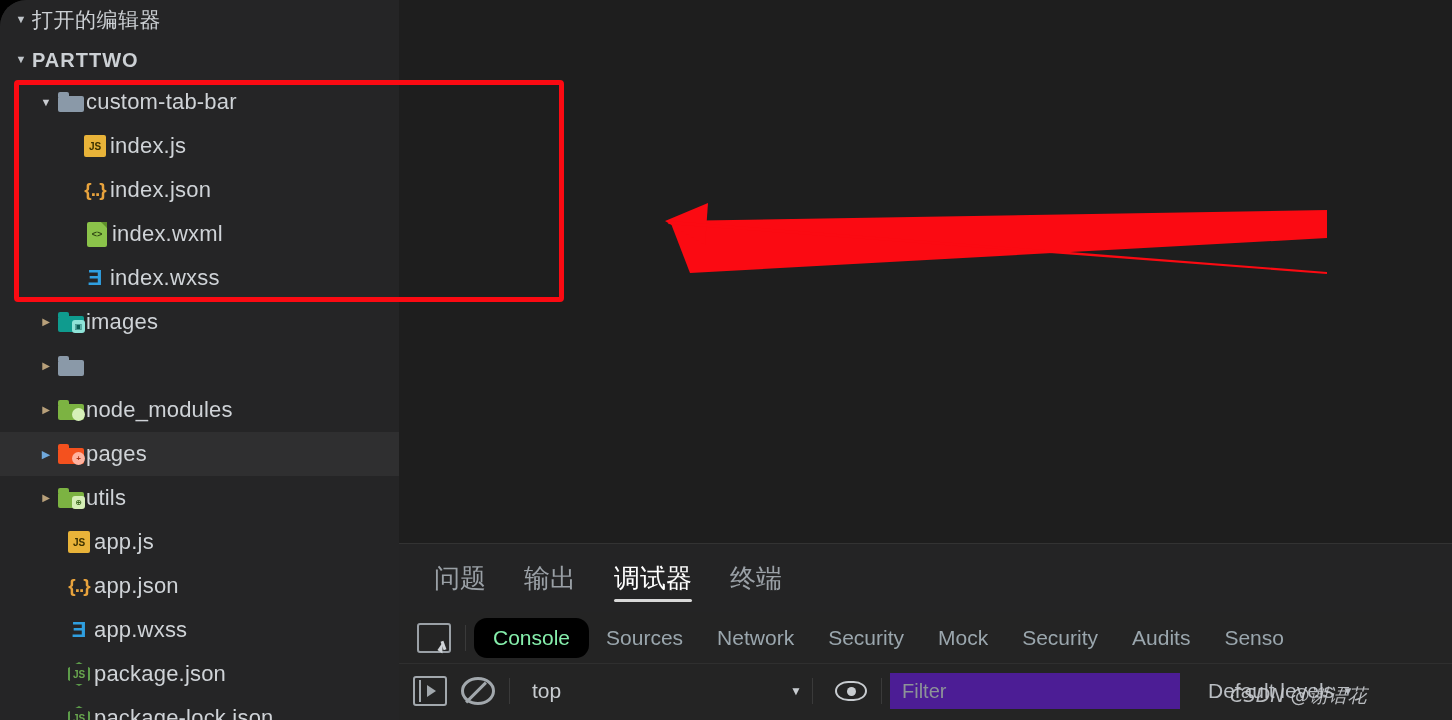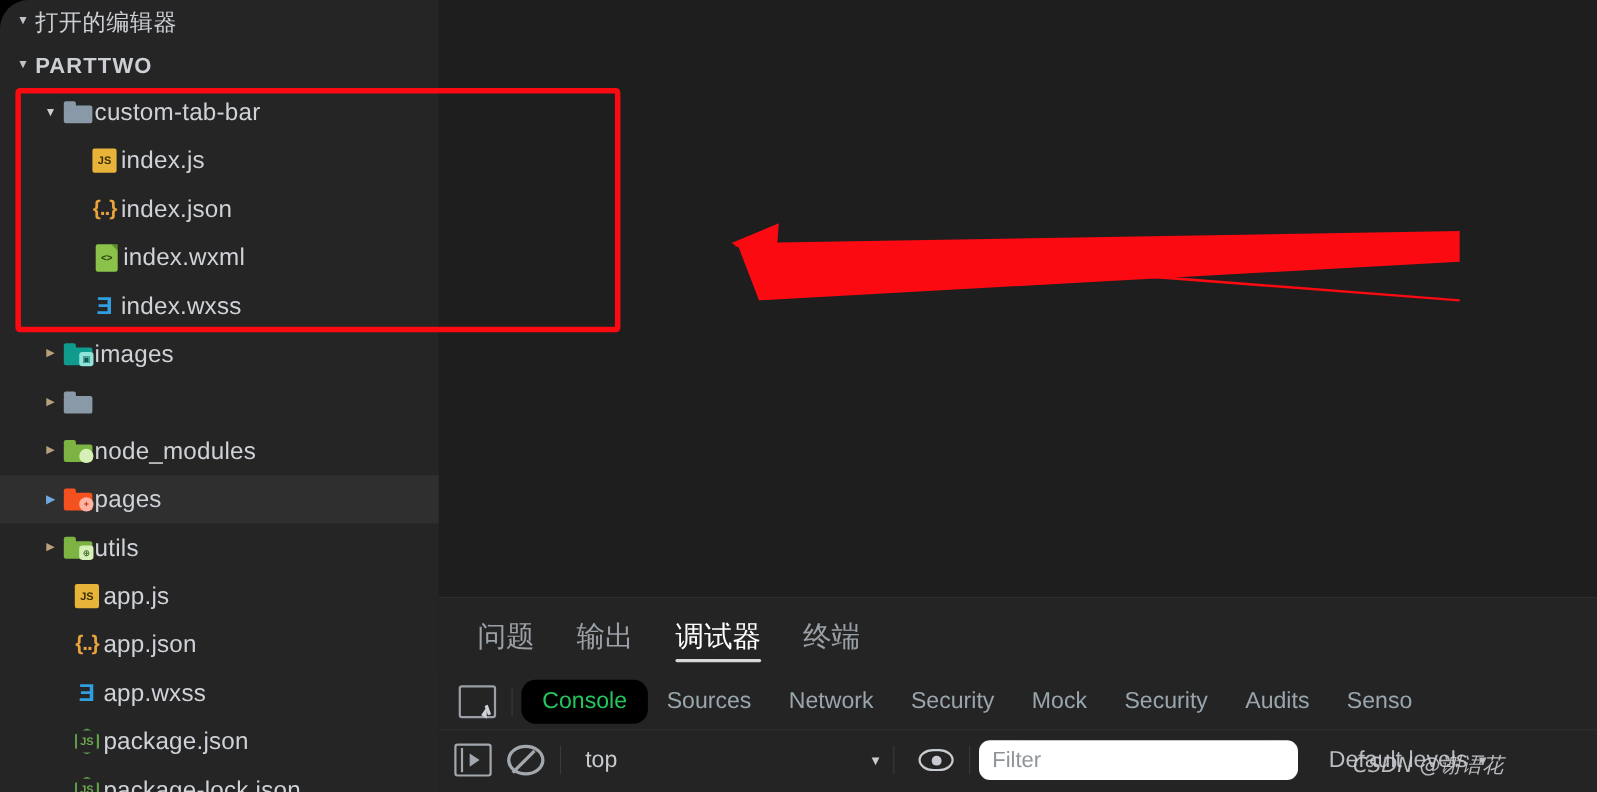--- a/index.html
+++ b/index.html
@@ -158,21 +158,21 @@
   }
   .inspect-btn .cursor2{
     position:absolute; right:4px; bottom:1px; width:3px; height:9px;
     background:#cfd3d7; transform:rotate(-20deg);
   }
   .vsep{ width:1px; height:26px; background:#3a3a3a; flex:0 0 1px; margin-right:8px; }
   .ptab{
     font-size:21px; color:#9aa6ad; padding:6px 17px; white-space:nowrap;
     font-family:"Liberation Sans",sans-serif;
   }
-  .ptab.active{ background:#000; color:#22c55e; border-radius:13px; padding:8px 19px; }
+  .ptab.active{ background:#000; color:#86efac; border-radius:13px; padding:8px 19px; }
 
   .console-bar{
     height:54px; display:flex; align-items:center; padding-left:14px;
   }
   .cbtn{ width:34px; height:30px; position:relative; flex:0 0 34px; margin-right:14px; }
   .sidebar-toggle{ border:2px solid #a2a8ad; border-radius:3px; }
   .sidebar-toggle::before{
     content:""; position:absolute; left:4px; top:2px; bottom:2px; width:2px; background:#a2a8ad;
   }
   .sidebar-toggle::after{
@@ -195,21 +195,21 @@
   .ctx-select .caret{ font-size:12px; color:#c8ccd0; }
   .eye{
     width:32px; height:20px; margin:0 14px; position:relative; flex:0 0 32px;
     border:2px solid #c8ccd0; border-radius:50% / 60%;
     display:flex; align-items:center; justify-content:center;
   }
   .eye::after{
     content:""; width:9px; height:9px; border-radius:50%; background:#c8ccd0;
   }
   .filter{
-    width:290px; height:36px; background:#ffffff; border-radius:10px;
+    width:290px; height:36px; background:#4c1d95; border-radius:0;
     display:flex; align-items:center; padding:0 12px;
     font-size:20px; color:#8d9398;
   }
   .levels{
     margin-left:28px; display:flex; align-items:center; gap:8px;
     font-size:21px; color:#b9bdc2;
   }
   .levels .caret{ font-size:12px; }
 
   

